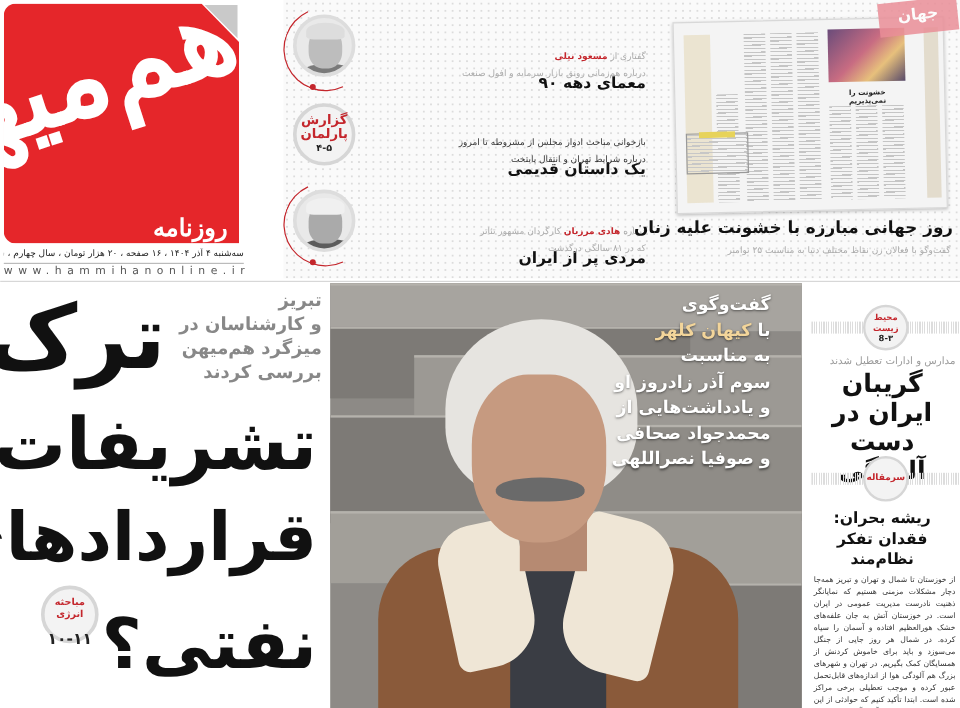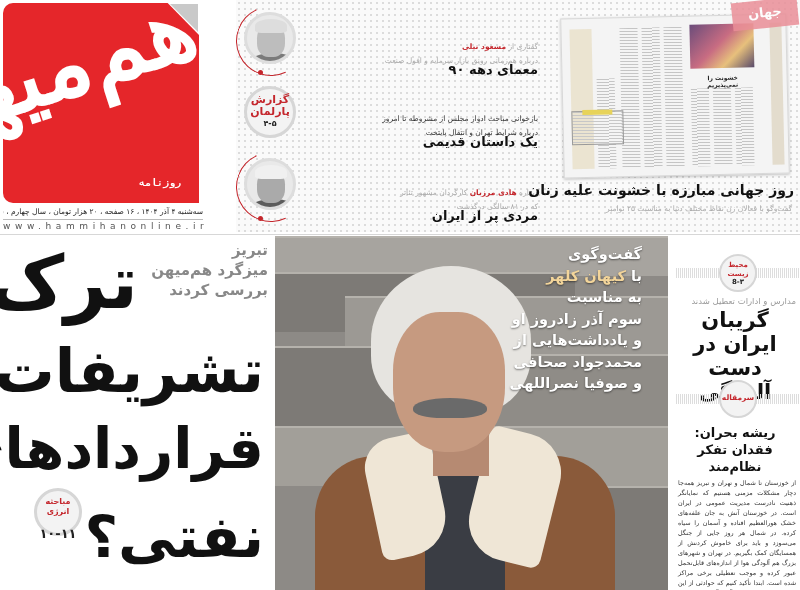--- a/index.html
+++ b/index.html
@@ -5,21 +5,21 @@
   * { box-sizing: border-box; margin: 0; padding: 0; }
   html, body { width: 800px; height: 590px; overflow: hidden; background: #fff; }
   body { font-family: "DejaVu Sans", sans-serif; position: relative; direction: rtl; }
   .dotbg { background-color: #fafafa; background-image: radial-gradient(#dcdcdc 0.8px, transparent 0.9px); background-size: 6px 6px; }
 
   
   #masthead { position: absolute; left: 0; top: 0; width: 800px; height: 236px; }
   #logo { position: absolute; left: 3px; top: 3px; width: 196px; height: 200px; background: #e5262a; border-radius: 10px 0 0 10px; overflow: hidden; clip-path: polygon(0 0, 84% 0, 100% 16%, 100% 100%, 0 100%); }
   #logo-corner { position: absolute; left: 170px; top: 4px; width: 28px; height: 28px; background: #c9c9c9; clip-path: polygon(0 0, 100% 100%, 100% 0); }
   #logo-word { position: absolute; left: 6px; top: 10px; width: 188px; text-align: center; color: #fff; font-family: "DejaVu Serif", serif; font-weight: bold; font-size: 92px; line-height: 78px; transform: rotate(-18deg); }
-  #logo-sub { position: absolute; left: 136px; top: 174px; color: #fff; font-size: 10px; font-weight: bold; font-family: Liberation Mono, monospace; }
+  #logo-sub { position: absolute; left: 124px; top: 174px; color: #fff; font-size: 20px; font-weight: bold; font-family: Liberation Serif, serif; }
   #dateline { position: absolute; left: 3px; top: 207px; width: 200px; font-size: 7.5px; color: #222; text-align: right; white-space: nowrap; overflow: hidden; }
   #website { position: absolute; left: 3px; top: 219px; width: 200px; direction: ltr; font-size: 9px; letter-spacing: 4.6px; color: #555; text-align: left; border-top: 1px solid #bbb; padding-top: 1px; }
 
   #teasers { position: absolute; left: 236px; top: 0; width: 312px; height: 232px; }
   .teaser { position: absolute; left: 0; width: 312px; height: 70px; }
   .teaser .thumb { position: absolute; left: 8px; width: 52px; height: 52px; border-radius: 50%; border: 3px solid #ddd; background: #e9e9e9; overflow: hidden; }
   .teaser .thumb .face { position: absolute; left: 10px; top: 8px; width: 28px; height: 34px; border-radius: 45% 45% 40% 40%; background: #bdbdbd; }
   .teaser .thumb .shoulders { position: absolute; left: 2px; top: 38px; width: 48px; height: 20px; border-radius: 50% 50% 0 0; background: #7a7a7a; }
   .teaser .thumb .hair { position: absolute; left: 8px; top: 4px; width: 32px; height: 14px; border-radius: 50% 50% 20% 20%; background: #f0f0f0; }
   .teaser .ring { position: absolute; left: 0; width: 70px; height: 70px; border-radius: 50%; border: 1.5px solid transparent; border-left-color: #c4262c; border-bottom-color: #c4262c; transform: rotate(20deg); }
@@ -156,20 +156,21 @@
     <div id="feature-title">روز جهانی مبارزه با خشونت علیه زنان</div>
     <div id="feature-sub">گفت‌وگو با فعالان زن نقاط مختلف دنیا به مناسبت ۲۵ نوامبر</div>
   </div>
 </div>
 
 <div id="rule"></div>
 
 <div id="lead">
   <div id="lead-kicker">
     <div>تبریز</div>
+    <div>و کارشناسان در</div>
     <div>میزگرد هم‌میهن</div>
     <div>بررسی کردند</div>
   </div>
   <div id="hl-1" class="hl">ترک</div>
   <div id="hl-2" class="hl">تشریفات</div>
   <div id="hl-3" class="hl">قراردادهای</div>
   <div id="hl-4" class="hl">نفتی؟</div>
   <div id="lead-stamp" class="stamp">
     <div>مباحثه</div>
     <div>انرژی</div>

